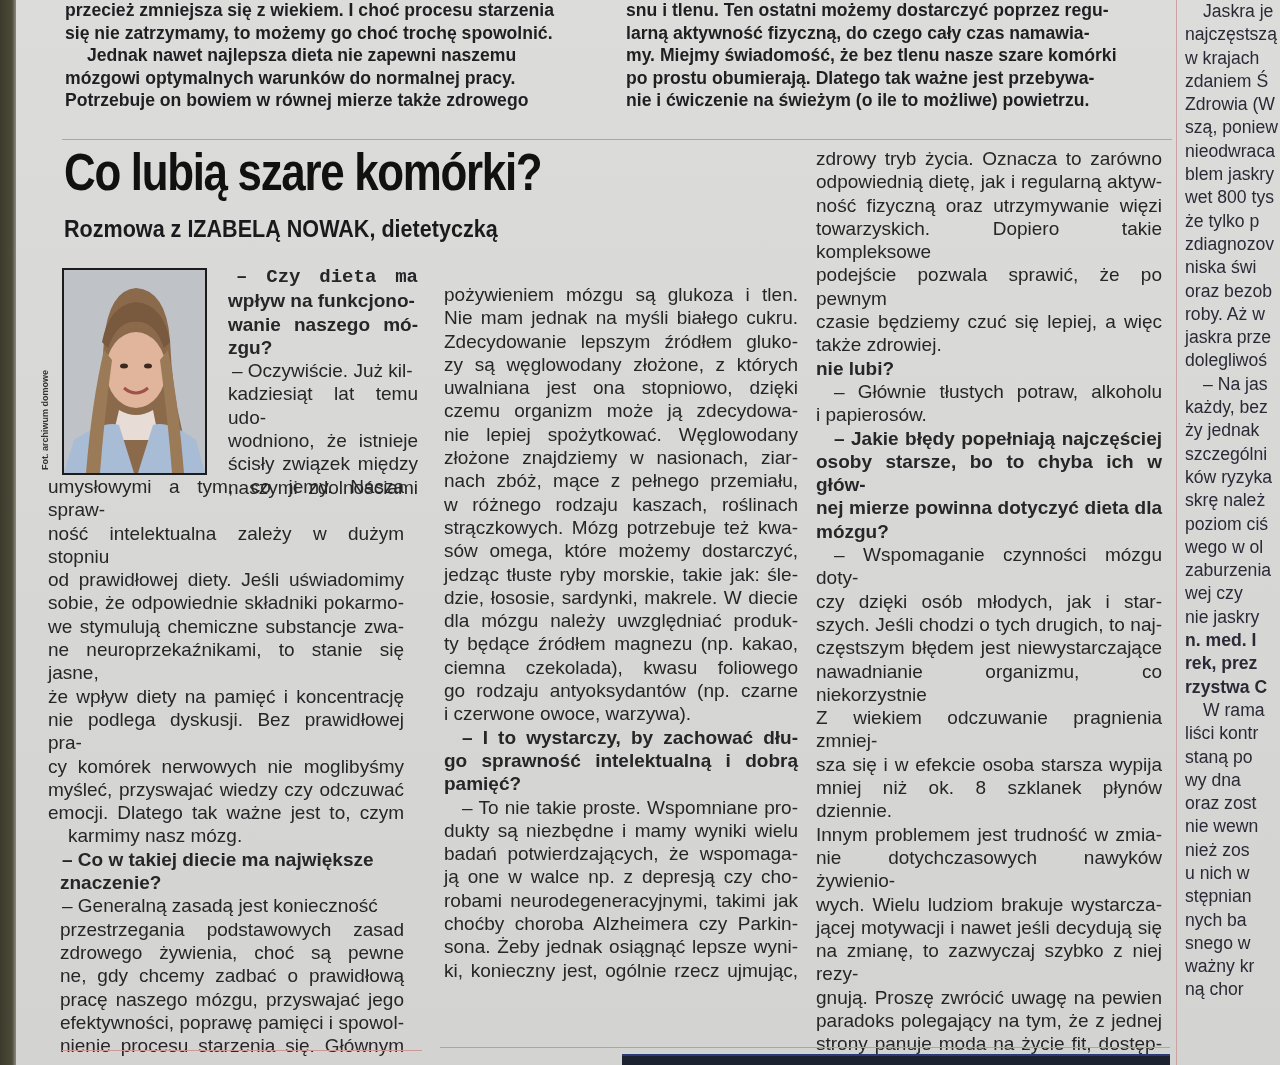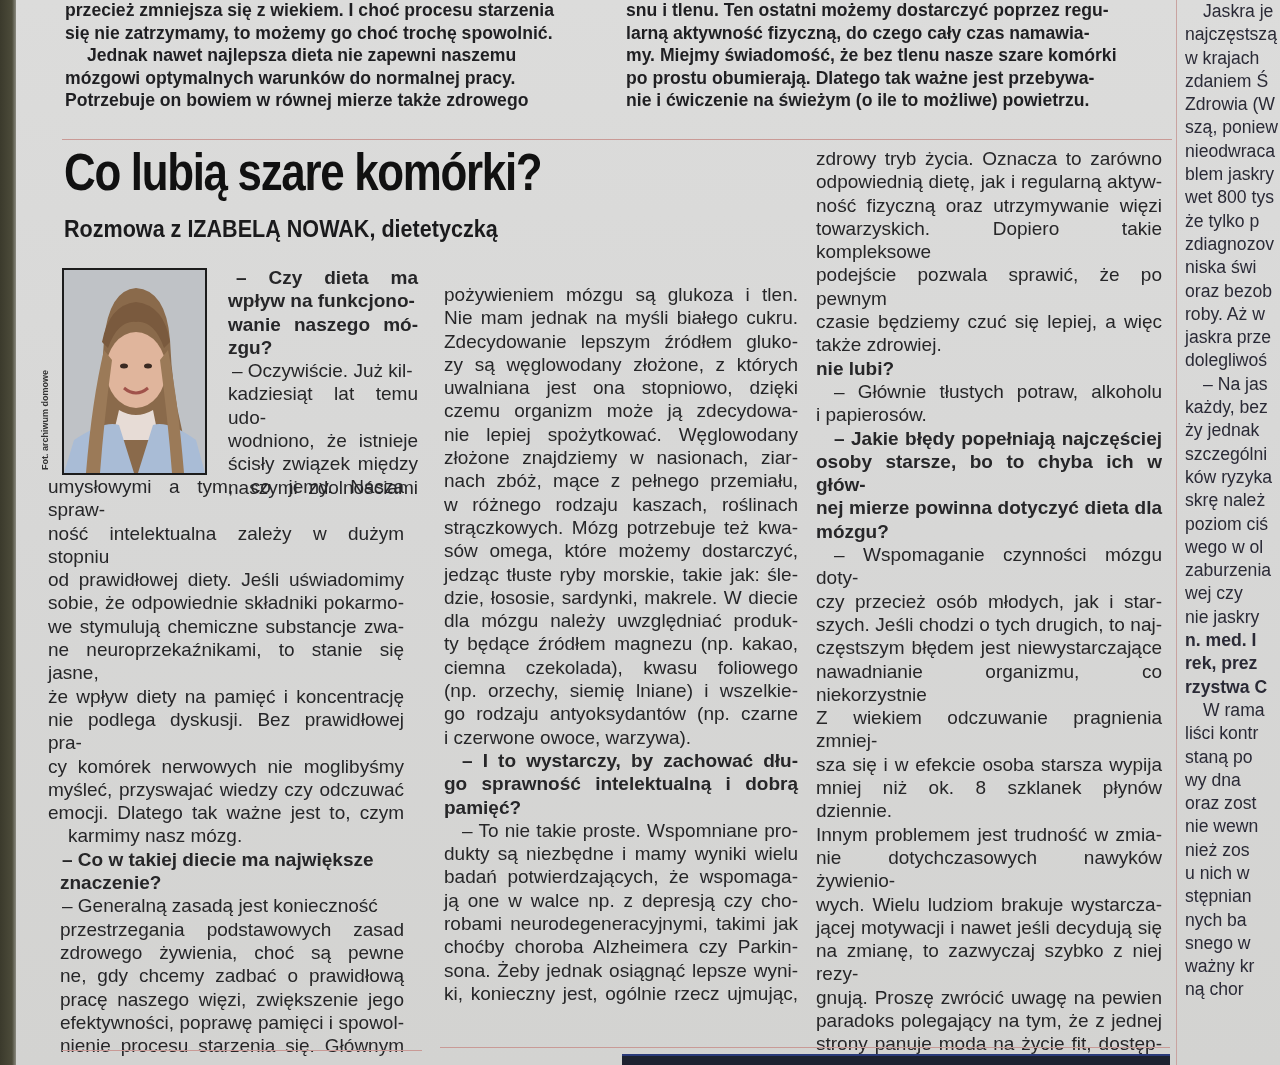--- a/index.html
+++ b/index.html
@@ -88,21 +88,21 @@
     <path d="M55 140 Q72 150 89 140 L95 170 L48 170 Z" fill="#e7dcd6"></path>
     <path d="M0 203 L10 170 Q40 150 55 155 L70 203 Z" fill="#a9bcd6"></path>
     <path d="M141 203 L132 170 Q104 150 89 155 L74 203 Z" fill="#a9bcd6"></path>
     <path d="M22 203 Q28 130 40 80 L48 90 Q40 150 36 203 Z" fill="#9b7a58"></path>
     <path d="M120 203 Q114 130 104 80 L96 90 Q104 150 108 203 Z" fill="#9b7a58"></path>
   </svg>
 </div>
 <div class="photo-credit">Fot. archiwum domowe</div>
 
 <div class="col" style="left:228px; top:266px; width:190px;">
-  <p class="q-text" style="text-indent:8px; text-align-last:justify;">– Czy dieta ma</p>
+  <p class="q-text" style="text-indent:8px; text-align-last:justify;font-family:Liberation Mono, monospace;">– Czy dieta ma</p>
   <p class="q-text">wpływ na funkcjono-</p>
   <p class="q-text" style="text-align-last:justify;">wanie naszego mó-</p>
   <p class="q-text">zgu?</p>
   <p style="text-indent:4px;">– Oczywiście. Już kil-</p>
   <p>kadziesiąt lat temu udo-</p>
   <p style="text-align-last:justify;">wodniono, że istnieje</p>
   <p style="text-align-last:justify;">ścisły związek między</p>
   <p style="text-align-last:justify;">naszymi zdolnościami</p>
 </div>
 <div class="col" style="left:48px; top:475px; width:356px;">
@@ -117,21 +117,21 @@
   <p style="text-align-last:justify;">cy komórek nerwowych nie moglibyśmy</p>
   <p style="text-align-last:justify;">myśleć, przyswajać wiedzy czy odczuwać</p>
   <p style="text-align-last:justify;">emocji. Dlatego tak ważne jest to, czym</p>
   <p style="padding-left:20px;">karmimy nasz mózg.</p>
   <p class="q-text indent" style="text-indent:14px;">– Co w takiej diecie ma największe</p>
   <p class="q-text" style="padding-left:12px;">znaczenie?</p>
   <p class="indent" style="text-indent:14px;">– Generalną zasadą jest konieczność</p>
   <p style="text-align-last:justify; padding-left:12px;">przestrzegania podstawowych zasad</p>
   <p style="text-align-last:justify; padding-left:12px;">zdrowego żywienia, choć są pewne</p>
   <p style="text-align-last:justify; padding-left:12px;">ne, gdy chcemy zadbać o prawidłową</p>
-  <p style="text-align-last:justify; padding-left:12px;">pracę naszego więzi, zwiększenie jego</p>
+  <p style="text-align-last:justify; padding-left:12px;">pracę naszego mózgu, przyswajać jego</p>
   <p style="text-align-last:justify; padding-left:12px;">efektywności, poprawę pamięci i spowol-</p>
   <p style="text-align-last:justify; padding-left:12px;">nienie procesu starzenia się. Głównym</p>
 </div>
 
 <div class="col" style="left:444px; top:283px; width:354px;">
   <p style="text-align-last:justify;">pożywieniem mózgu są glukoza i tlen.</p>
   <p style="text-align-last:justify;">Nie mam jednak na myśli białego cukru.</p>
   <p style="text-align-last:justify;">Zdecydowanie lepszym źródłem gluko-</p>
   <p style="text-align-last:justify;">zy są węglowodany złożone, z których</p>
   <p style="text-align-last:justify;">uwalniana jest ona stopniowo, dzięki</p>
@@ -140,21 +140,20 @@
   <p style="text-align-last:justify;">złożone znajdziemy w nasionach, ziar-</p>
   <p style="text-align-last:justify;">nach zbóż, mące z pełnego przemiału,</p>
   <p style="text-align-last:justify;">w różnego rodzaju kaszach, roślinach</p>
   <p style="text-align-last:justify;">strączkowych. Mózg potrzebuje też kwa-</p>
   <p style="text-align-last:justify;">sów omega, które możemy dostarczyć,</p>
   <p style="text-align-last:justify;">jedząc tłuste ryby morskie, takie jak: śle-</p>
   <p style="text-align-last:justify;">dzie, łososie, sardynki, makrele. W diecie</p>
   <p style="text-align-last:justify;">dla mózgu należy uwzględniać produk-</p>
   <p style="text-align-last:justify;">ty będące źródłem magnezu (np. kakao,</p>
   <p style="text-align-last:justify;">ciemna czekolada), kwasu foliowego</p>
-  <p style="text-align-last:justify;">(np. orzechy, siemię lniane) i wszelkie-</p>
   <p style="text-align-last:justify;">go rodzaju antyoksydantów (np. czarne</p>
   <p>i czerwone owoce, warzywa).</p>
   <p class="q-text" style="text-indent:18px; text-align-last:justify;">– I to wystarczy, by zachować dłu-</p>
   <p class="q-text" style="text-align-last:justify;">go sprawność intelektualną i dobrą</p>
   <p class="q-text">pamięć?</p>
   <p style="text-indent:18px; text-align-last:justify;">– To nie takie proste. Wspomniane pro-</p>
   <p style="text-align-last:justify;">dukty są niezbędne i mamy wyniki wielu</p>
   <p style="text-align-last:justify;">badań potwierdzających, że wspomaga-</p>
   <p style="text-align-last:justify;">ją one w walce np. z depresją czy cho-</p>
   <p style="text-align-last:justify;">robami neurodegeneracyjnymi, takimi jak</p>
@@ -172,21 +171,21 @@
   <p style="text-align-last:justify;">czasie będziemy czuć się lepiej, a więc</p>
   <p>także zdrowiej.</p>
   <p class="q-text">nie lubi?</p>
   <p style="text-indent:18px; text-align-last:justify;">– Głównie tłustych potraw, alkoholu</p>
   <p>i papierosów.</p>
   <p class="q-text" style="text-indent:18px; text-align-last:justify;">– Jakie błędy popełniają najczęściej</p>
   <p class="q-text" style="text-align-last:justify;">osoby starsze, bo to chyba ich w głów-</p>
   <p class="q-text" style="text-align-last:justify;">nej mierze powinna dotyczyć dieta dla</p>
   <p class="q-text">mózgu?</p>
   <p style="text-indent:18px; text-align-last:justify;">– Wspomaganie czynności mózgu doty-</p>
-  <p style="text-align-last:justify;">czy przecież osób młodych, jak i star-</p>
+  <p style="text-align-last:justify;">czy dzięki osób młodych, jak i star-</p>
   <p style="text-align-last:justify;">szych. Jeśli chodzi o tych drugich, to naj-</p>
   <p style="text-align-last:justify;">częstszym błędem jest niewystarczające</p>
   <p style="text-align-last:justify;">nawadnianie organizmu, co niekorzystnie</p>
   <p style="text-align-last:justify;">Z wiekiem odczuwanie pragnienia zmniej-</p>
   <p style="text-align-last:justify;">sza się i w efekcie osoba starsza wypija</p>
   <p style="text-align-last:justify;">mniej niż ok. 8 szklanek płynów dziennie.</p>
   <p style="text-align-last:justify;">Innym problemem jest trudność w zmia-</p>
   <p style="text-align-last:justify;">nie dotychczasowych nawyków żywienio-</p>
   <p style="text-align-last:justify;">wych. Wielu ludziom brakuje wystarcza-</p>
   <p style="text-align-last:justify;">jącej motywacji i nawet jeśli decydują się</p>

